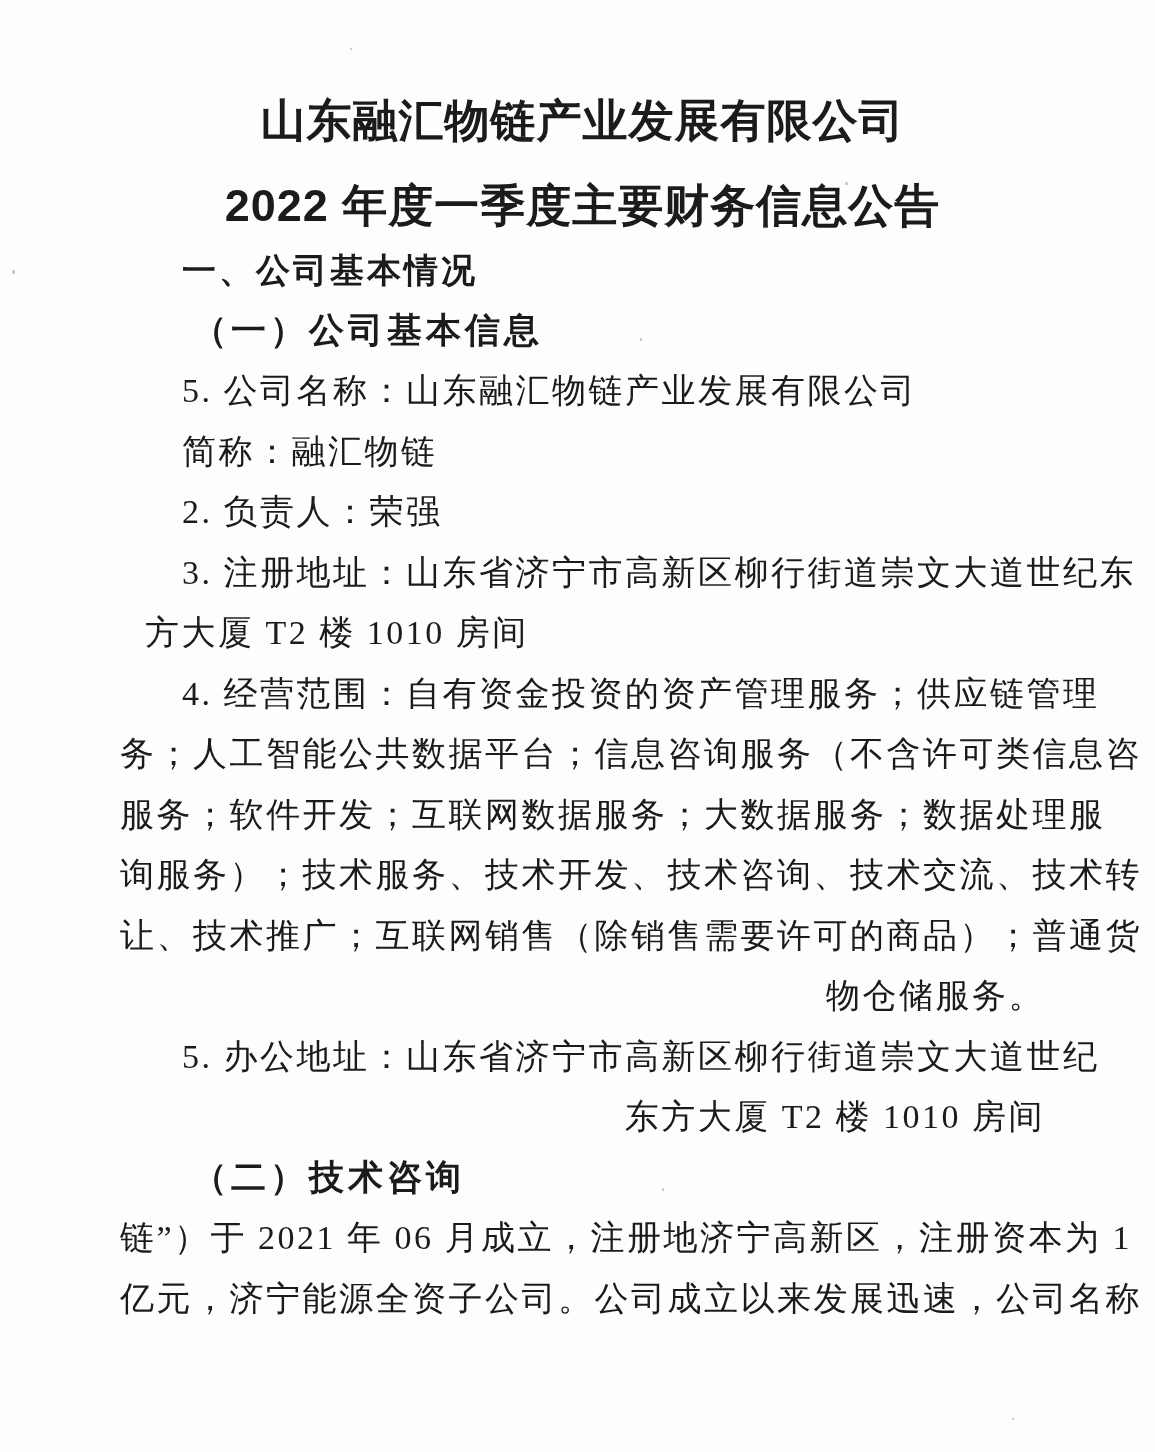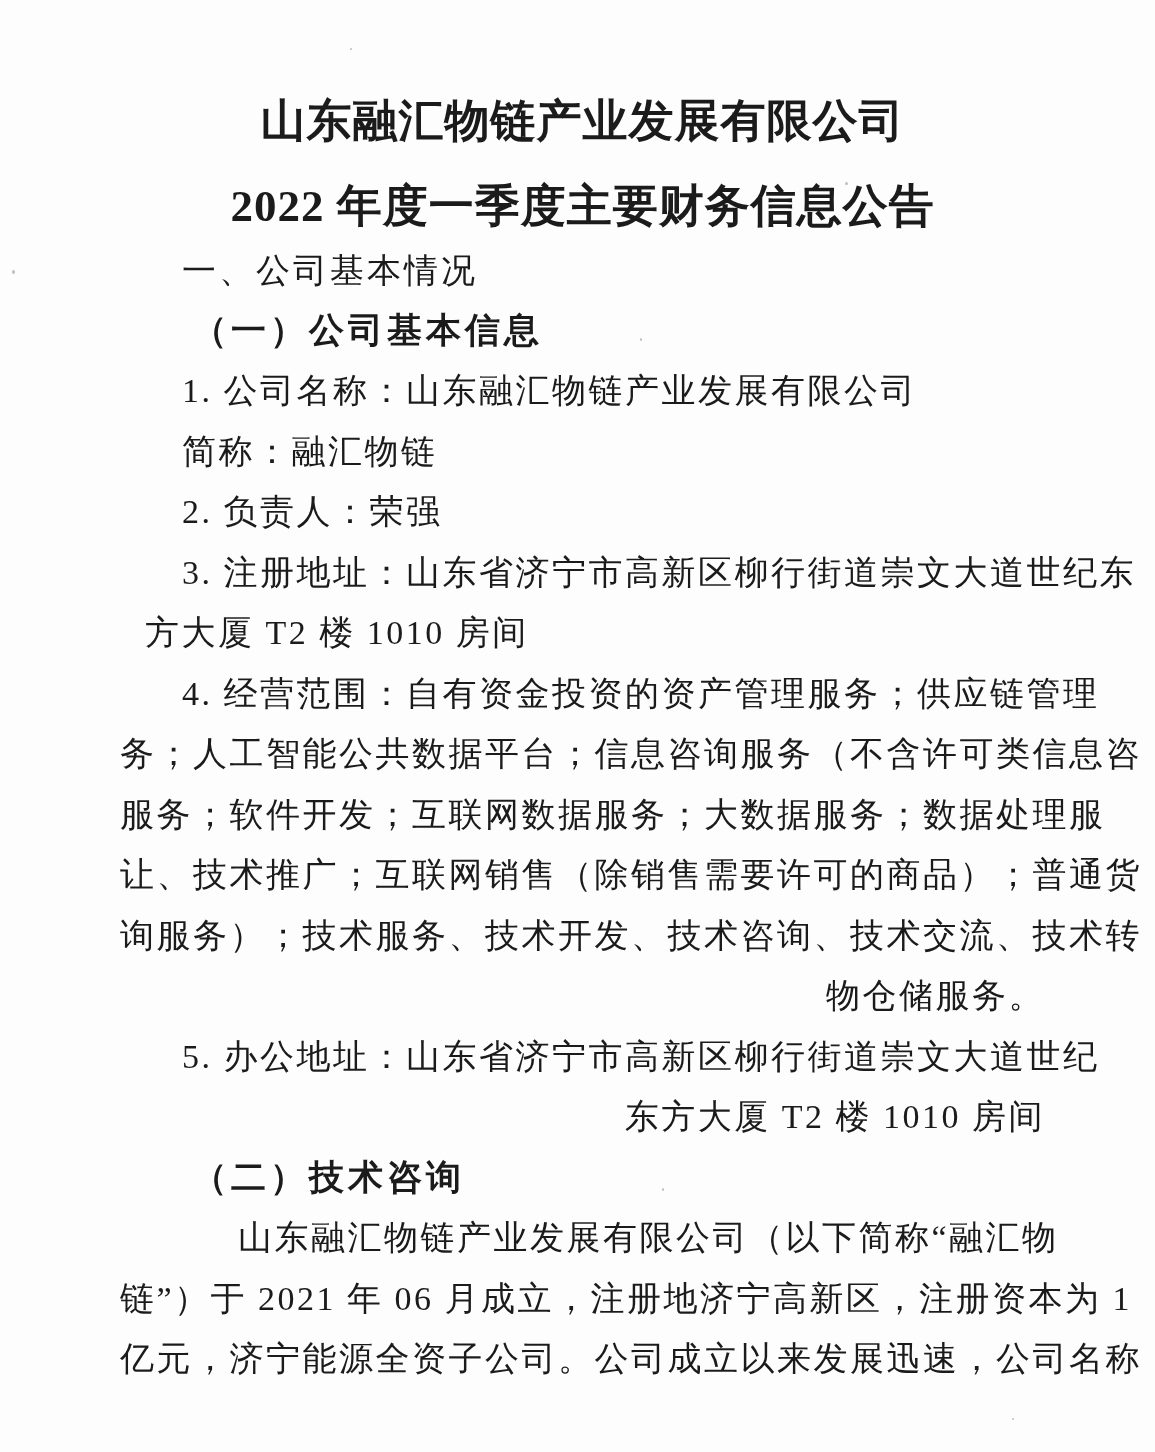--- a/index.html
+++ b/index.html
@@ -23,36 +23,35 @@
     text-align: center;
     font-family: "Liberation Sans", "DejaVu Sans", sans-serif;
     font-weight: 900;
     font-size: 45px;
     line-height: 48px;
     letter-spacing: 1px;
     white-space: nowrap;
   }
   .doc-title + .doc-title {
     margin-top: 37px;
-    font-family: Liberation Serif, serif;
   }
   .lines {
     margin-top: 10px;
   }
   .line {
     display: block;
     height: 60.5px;
     line-height: 60px;
     font-size: 34px;
     letter-spacing: 2.5px;
     white-space: nowrap;
   }
   .line.section {
     font-family: "Liberation Sans", "DejaVu Sans", sans-serif;
-    font-weight: 400;
+    font-weight: 700;
     font-size: 34px;
     letter-spacing: 3px;
   }
   .line.subsection {
     font-weight: 700;
     font-size: 35px;
     letter-spacing: 4px;
   }
   .ind-none { margin-left: 0; text-align: right;    }  
   .ind-cont { margin-left: 25px; }  
@@ -81,35 +80,34 @@
 </head>
 <body>
 
 <div class="page">
   <div class="content">
     <div class="doc-title">山东融汇物链产业发展有限公司</div>
     <div class="doc-title">2022 年度一季度主要财务信息公告</div>
     <div class="lines">
         <div class="line section ind-item">一、公司基本情况</div>
         <div class="line subsection ind-sub">（一）公司基本信息</div>
-        <div class="line body ind-item">1. 公司名称：山东融汇物链产业发展有限公司</div>
+        <div class="line body ind-item">5. 公司名称：山东融汇物链产业发展有限公司</div>
         <div class="line body ind-item">简称：融汇物链</div>
         <div class="line body ind-item">2. 负责人：荣强</div>
         <div class="line body ind-item justify">3. 注册地址：山东省济宁市高新区柳行街道崇文大道世纪东</div>
         <div class="line body ind-cont">方大厦 T2 楼 1010 房间</div>
         <div class="line body ind-item justify">4. 经营范围：自有资金投资的资产管理服务；供应链管理</div>
         <div class="line body ind-none justify">务；人工智能公共数据平台；信息咨询服务（不含许可类信息咨</div>
         <div class="line body ind-none justify">服务；软件开发；互联网数据服务；大数据服务；数据处理服</div>
+        <div class="line body ind-none justify">询服务）；技术服务、技术开发、技术咨询、技术交流、技术转</div>
         <div class="line body ind-none justify">让、技术推广；互联网销售（除销售需要许可的商品）；普通货</div>
-        <div class="line body ind-none justify">询服务）；技术服务、技术开发、技术咨询、技术交流、技术转</div>
         <div class="line body ind-none">物仓储服务。</div>
         <div class="line body ind-item justify">5. 办公地址：山东省济宁市高新区柳行街道崇文大道世纪</div>
         <div class="line body ind-none">东方大厦 T2 楼 1010 房间</div>
         <div class="line subsection ind-sub">（二）技术咨询</div>
-        <div class="line body ind-para justify">山东融汇物链产业发展有限公司（以下简称“融汇物</div>
         <div class="line body ind-none justify">链”）于 2021 年 06 月成立，注册地济宁高新区，注册资本为 1</div>
         <div class="line body ind-none justify">亿元，济宁能源全资子公司。公司成立以来发展迅速，公司名称</div>
       </div>
   </div>
   <div class="speck s1"></div>
   <div class="speck s2"></div>
   <div class="speck s3"></div>
   <div class="speck s4"></div>
   <div class="speck s5"></div>
   <div class="speck s6"></div>

